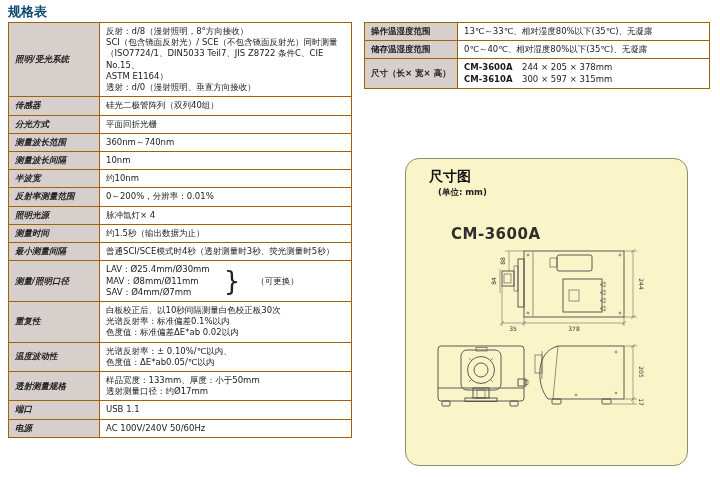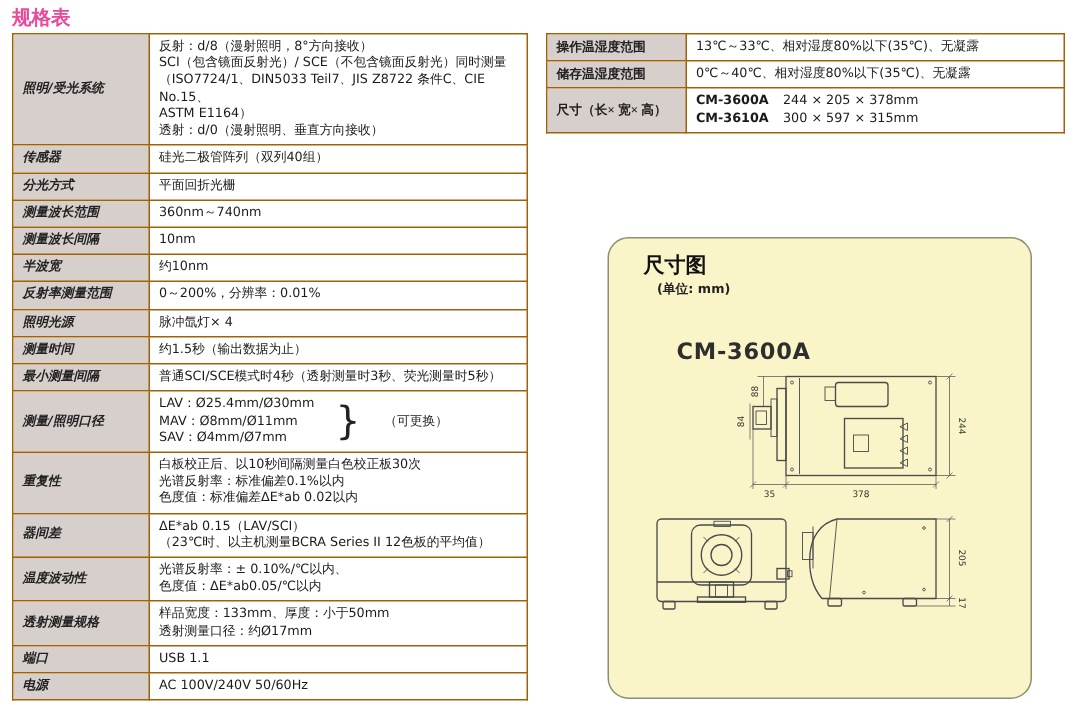--- a/index.html
+++ b/index.html
@@ -4,40 +4,40 @@
 <style>
   html,body{margin:0;padding:0;}
   body{
     width:720px;height:481px;position:relative;overflow:hidden;
     background:#ffffff;color:#1a1a1a;
     font-family:"DejaVu Sans","Liberation Sans",sans-serif;
     font-size:8.5px;
   }
   .page-title{
     position:absolute;left:8px;top:3px;
-    font-size:13px;font-weight:bold;color:#ec4899;
+    font-size:13px;font-weight:bold;color:#0c4a6e;
   }
   table.spec{
     position:absolute;border-collapse:collapse;table-layout:fixed;
     background:#fff;
   }
   #left-table{left:8px;top:22px;width:344px;}
   #right-table{left:364px;top:22px;width:346px;}
   table.spec th, table.spec td{
     border:1px solid #a16207;
     padding:3px 6px;
     font-size:8.5px;line-height:1.32;
     text-align:left;vertical-align:middle;
     overflow:hidden;
   }
   table.spec th{
     background:#d6cfcc;font-weight:bold;color:#222;
   }
   #left-table th{width:78px;font-style:italic;}
-  #right-table th{width:80px;font-family:Liberation Serif, serif;}
+  #right-table th{width:80px;}
   td .model{display:inline-block;width:58px;font-weight:bold;}
   .brace-wrap{display:flex;align-items:center;gap:12px;}
   .brace-wrap .lines{white-space:nowrap;}
   .brace{
     font-size:26px;font-weight:400;line-height:1;
     margin:0 4px 0 2px;color:#222;
   }
   .brace-note{white-space:nowrap;}
   #diagram{
     position:absolute;left:405px;top:158px;width:283px;height:308px;
@@ -148,27 +148,20 @@
             <span class="brace-note">（可更换）</span>
           </div>
         </td>
       </tr>
       <tr>
         <th>重复性</th>
         <td>
           <div>白板校正后、以10秒间隔测量白色校正板30次</div>
           <div>光谱反射率：标准偏差0.1%以内</div>
           <div>色度值：标准偏差ΔE*ab 0.02以内</div>
-        </td>
-      </tr>
-      <tr>
-        <th>器间差</th>
-        <td>
-          <div>ΔE*ab 0.15（LAV/SCI）</div>
-          <div>（23℃时、以主机测量BCRA Series II 12色板的平均值）</div>
         </td>
       </tr>
       <tr>
         <th>温度波动性</th>
         <td>
           <div>光谱反射率：± 0.10%/℃以内、</div>
           <div>色度值：ΔE*ab0.05/℃以内</div>
         </td>
       </tr>
       <tr>

